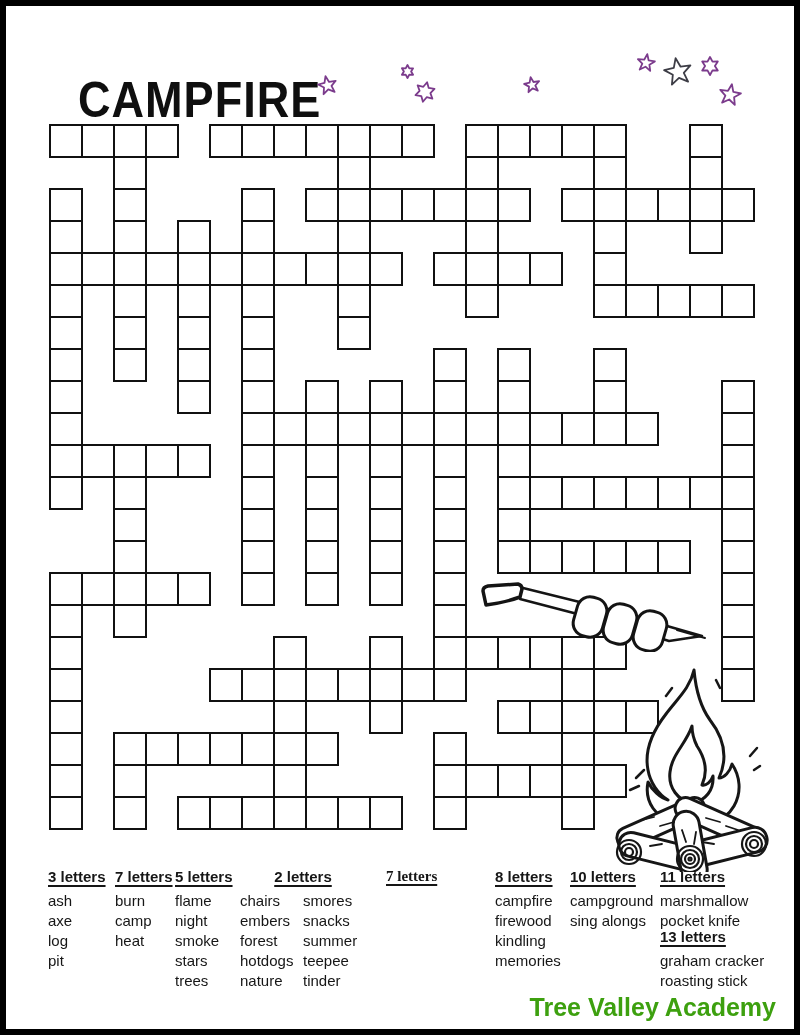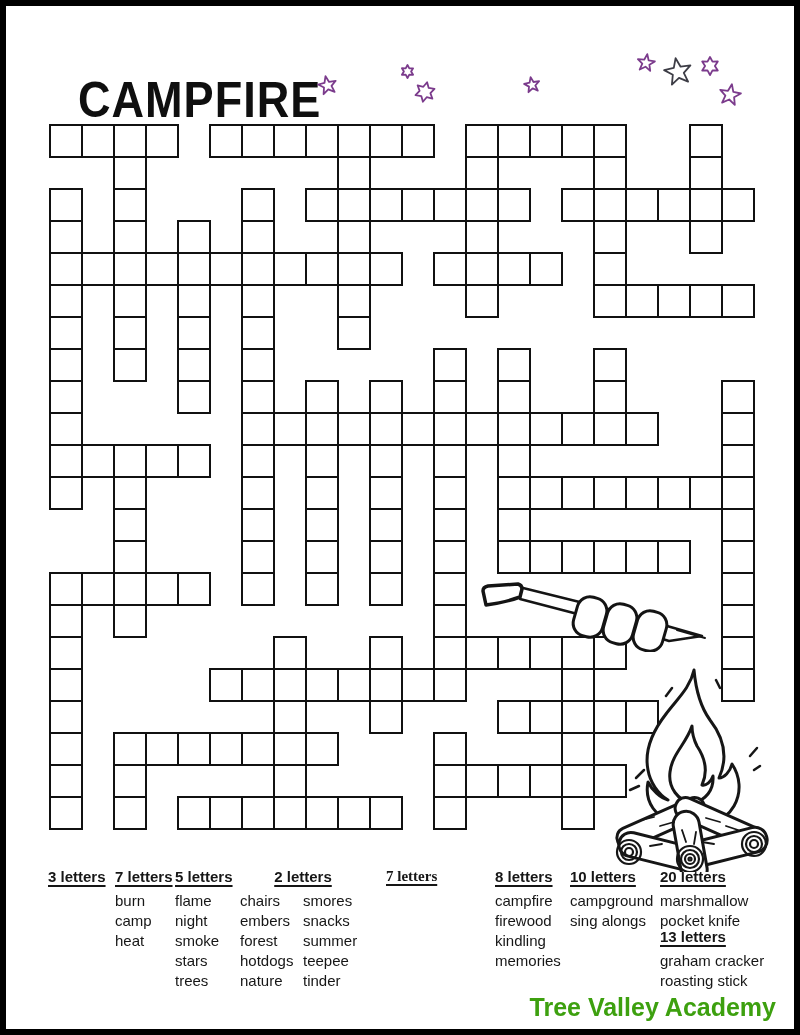--- a/index.html
+++ b/index.html
@@ -363,20 +363,28 @@
           <path d="M100,182 L112,184"></path>
         <path d="M80,170 L84,182"></path>
           <path d="M94,172 L92,184"></path>
       </g>
     </g>
   </svg>
 
   <div id="wordlists">
       <div class="wl-group" style="left: 48px; top: 868px;">
         <div class="wl-header">3 letters</div>
+        <div class="wl-cols">
+          <div class="wl-col">
+            <div class="wl-word">ash</div>
+            <div class="wl-word">axe</div>
+            <div class="wl-word">log</div>
+            <div class="wl-word">pit</div>
+          </div>
+        </div>
       </div>
       <div class="wl-group" style="left: 115px; top: 868px;">
         <div class="wl-header">7 letters</div>
         <div class="wl-cols">
           <div class="wl-col">
             <div class="wl-word">burn</div>
             <div class="wl-word">camp</div>
             <div class="wl-word">heat</div>
           </div>
         </div>
@@ -431,21 +439,21 @@
       <div class="wl-group" style="left: 570px; top: 868px;">
         <div class="wl-header">10 letters</div>
         <div class="wl-cols">
           <div class="wl-col">
             <div class="wl-word">campground</div>
             <div class="wl-word">sing alongs</div>
           </div>
         </div>
       </div>
       <div class="wl-group" style="left: 660px; top: 868px;">
-        <div class="wl-header">20 letters</div>
+        <div class="wl-header">11 letters</div>
         <div class="wl-cols">
           <div class="wl-col">
             <div class="wl-word">marshmallow</div>
             <div class="wl-word">pocket knife</div>
           </div>
         </div>
       </div>
       <div class="wl-group" style="left: 660px; top: 928px;">
         <div class="wl-header">13 letters</div>
         <div class="wl-cols">

